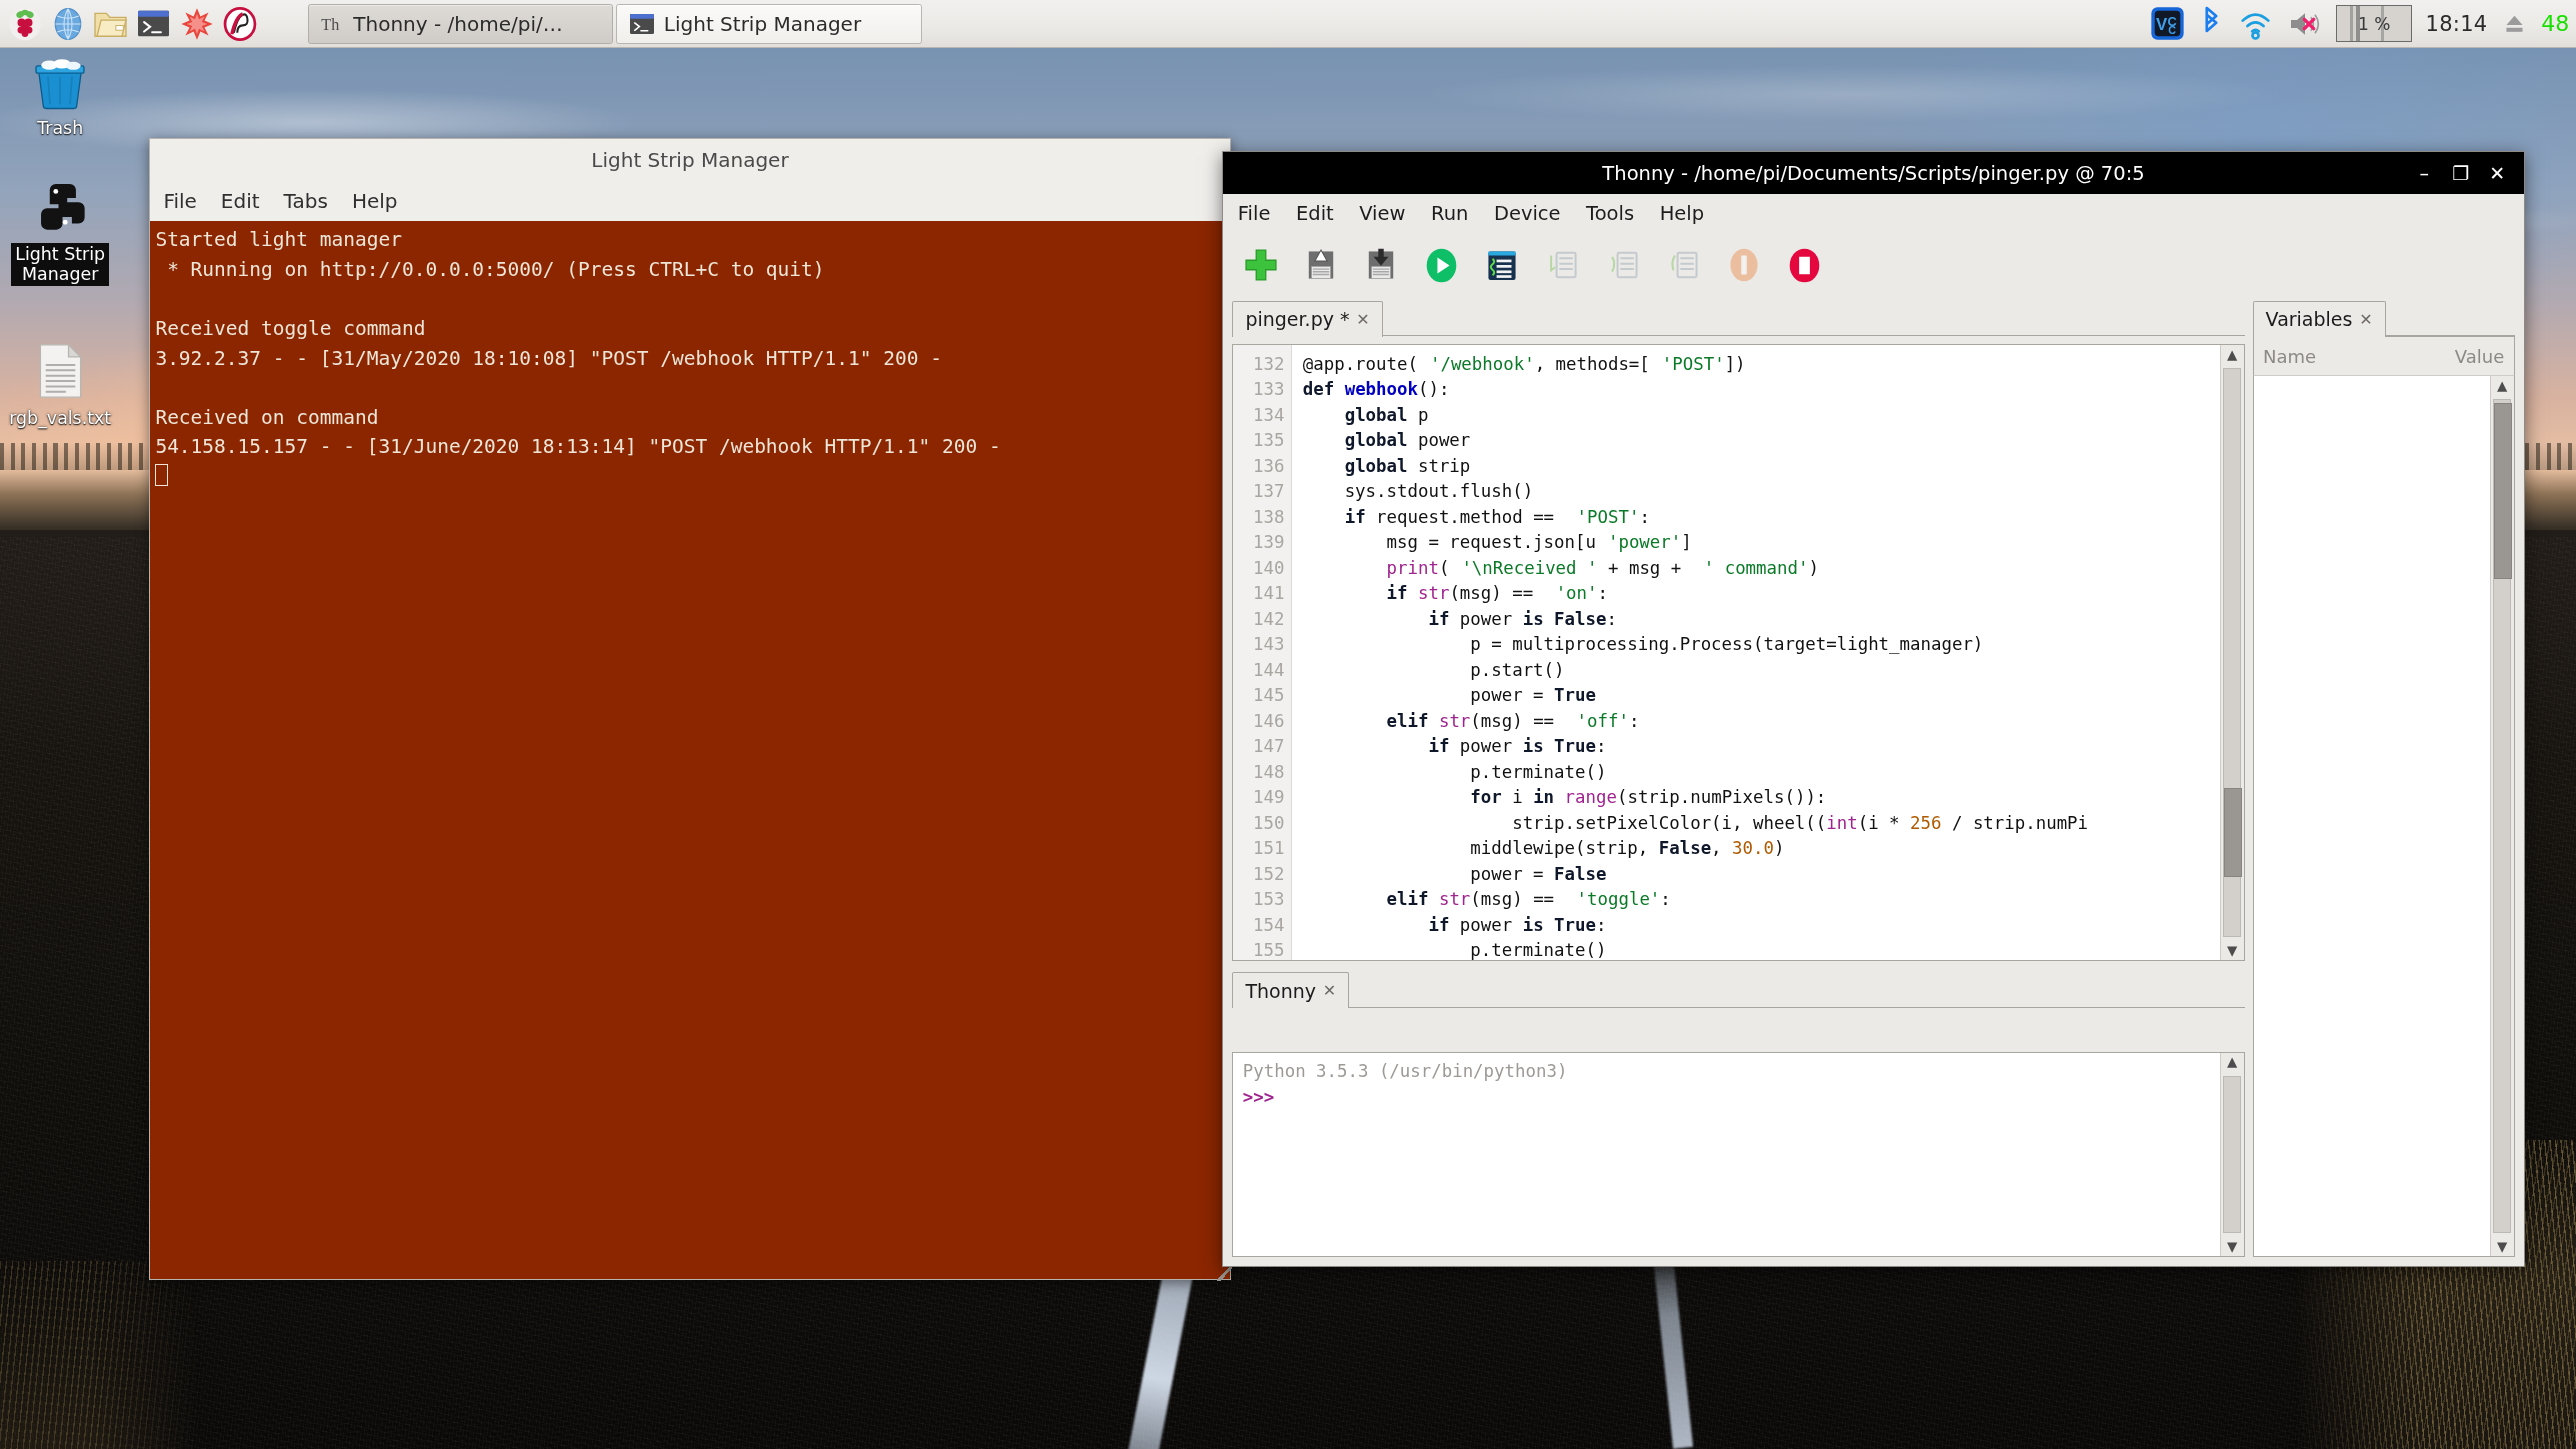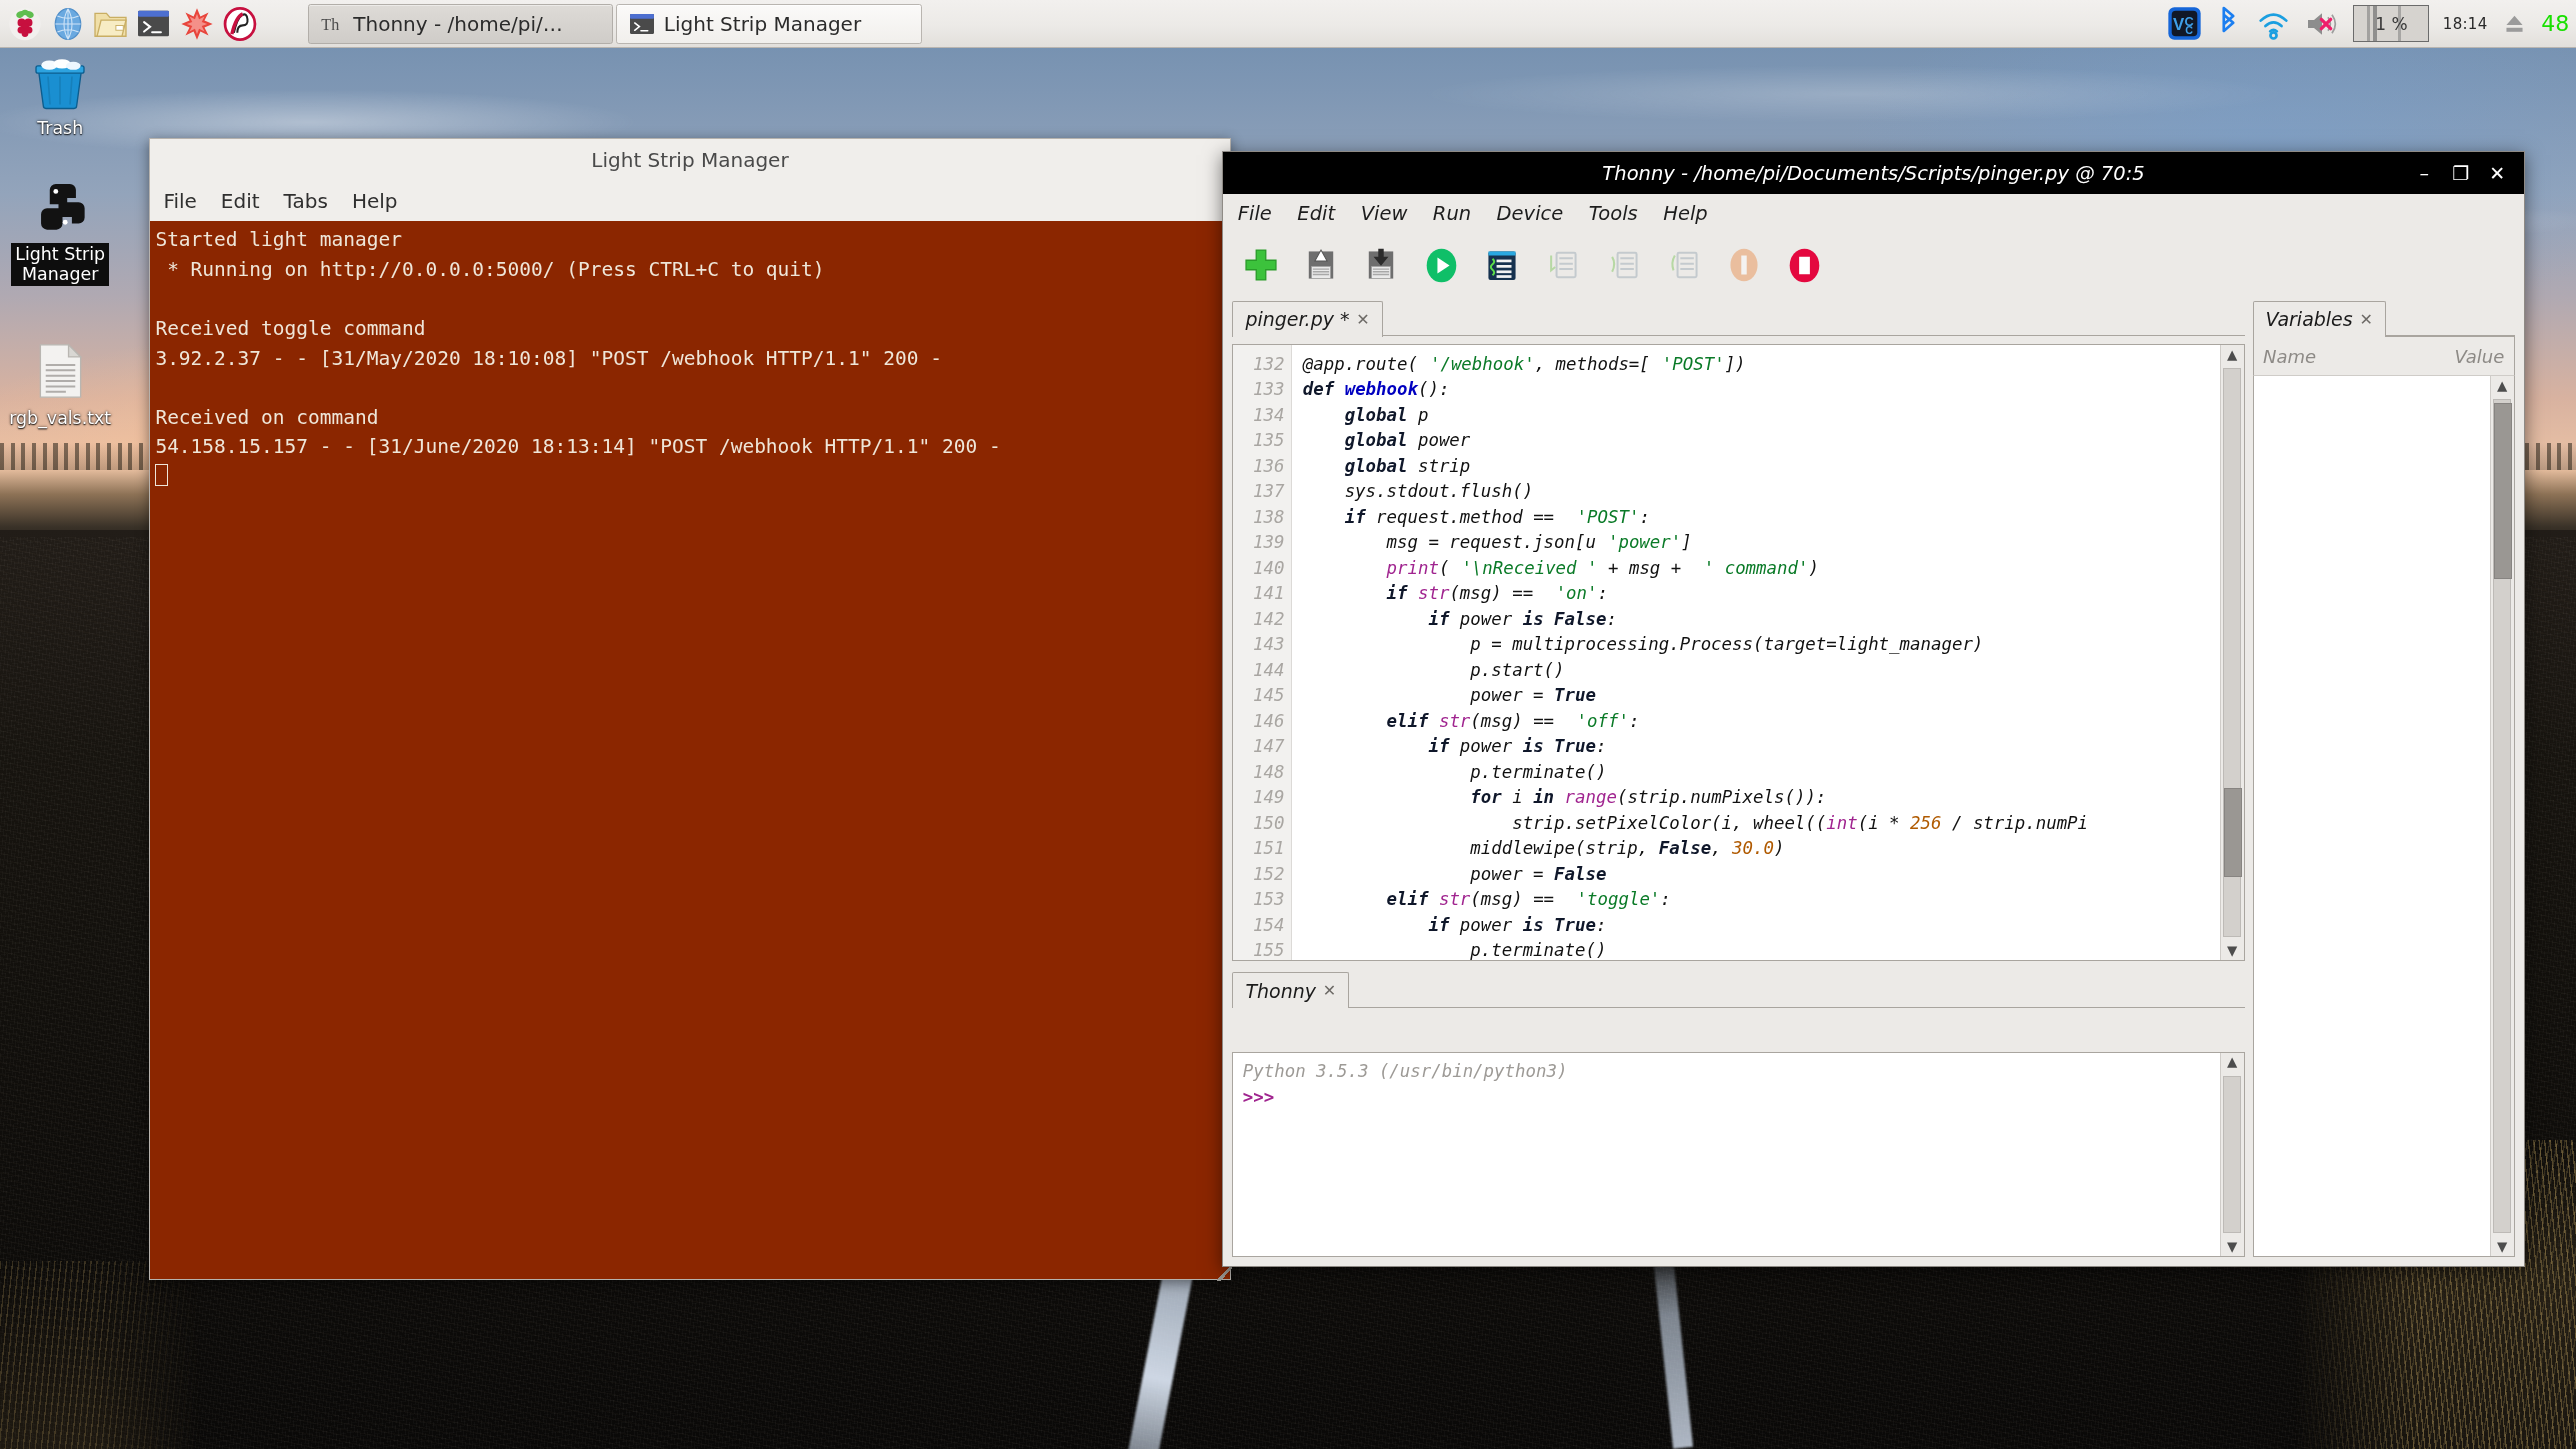--- a/index.html
+++ b/index.html
@@ -101,21 +101,21 @@
     border:0.7px solid #b2aea9;
     box-shadow:inset 0 0.7px 0 rgba(255,255,255,.6);
   }
   .taskbtn.active{
     background:linear-gradient(180deg,#fbfaf9 0%,#f1efec 100%);
     border:0.7px solid #b9b5b0;
     box-shadow:inset 0 0.7px 0 #fff;
   }
   .tray{margin-left:auto;display:flex;align-items:center;gap:13.4px;padding-right:6.7px;}
   .tray-item{display:flex;align-items:center;justify-content:center;cursor:pointer;}
-  .clock{font-size:15px;color:#2a2a2a;letter-spacing:0.3px;}
+  .clock{font-size:21px;color:#2a2a2a;letter-spacing:0.3px;}
   .cpu-graph{
     width:74px;height:35px;border:1.3px solid #6b6b6b;background:#d6d3cf;position:relative;overflow:hidden;
     display:flex;align-items:center;justify-content:center;
   }
   .cpu-graph .lbl{font-size:17px;color:#3a3a3a;z-index:2;position:relative;}
   .cpu-graph .spikes{
     position:absolute;left:0;bottom:0;width:100%;height:100%;
     background:
       linear-gradient(90deg,transparent 0 18%,rgba(120,120,120,.55) 18% 22%,transparent 22% 26%,
       rgba(120,120,120,.75) 26% 31%,transparent 31% 60%,rgba(120,120,120,.5) 60% 63%,transparent 63% 100%);
@@ -157,21 +157,21 @@
     position:absolute;right:-2px;bottom:-2px;width:14.8px;height:14.8px;
     background:linear-gradient(135deg,transparent 45%,#9b9893 45% 60%,transparent 60%);
     cursor:nwse-resize;
   }
 
   
   #thonny{
     position:absolute;left:1222px;top:151px;width:1301px;height:1114px;z-index:30;
     background:#eceae7;border:0.7px solid #8e8a85;
     box-shadow:0 4px 17.4px rgba(0,0,0,.5);
-    display:flex;flex-direction:column;font-style:italic;
+    display:flex;flex-direction:column;
   }
   #thonny .tbar{
     height:42px;background:#000000;display:flex;align-items:center;position:relative;
   }
   #thonny .tbar .ttl{
     position:absolute;left:0;right:0;text-align:center;font-size:19.5px;color:#ffffff;
   }
   #thonny .tbar .wbtns{margin-left:auto;display:flex;align-items:center;gap:17.4px;padding-right:17.4px;z-index:2;}
   #thonny .tbar .wbtn{color:#ffffff;font-size:19px;line-height:1;cursor:pointer;width:19px;text-align:center;}
   #thonny .menubar{

